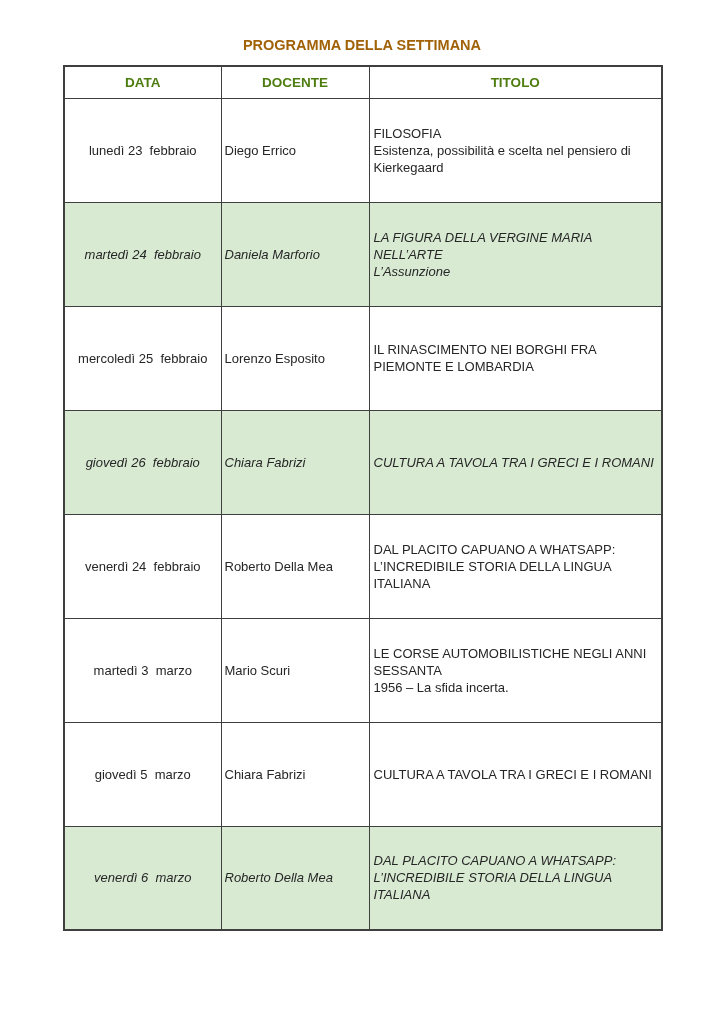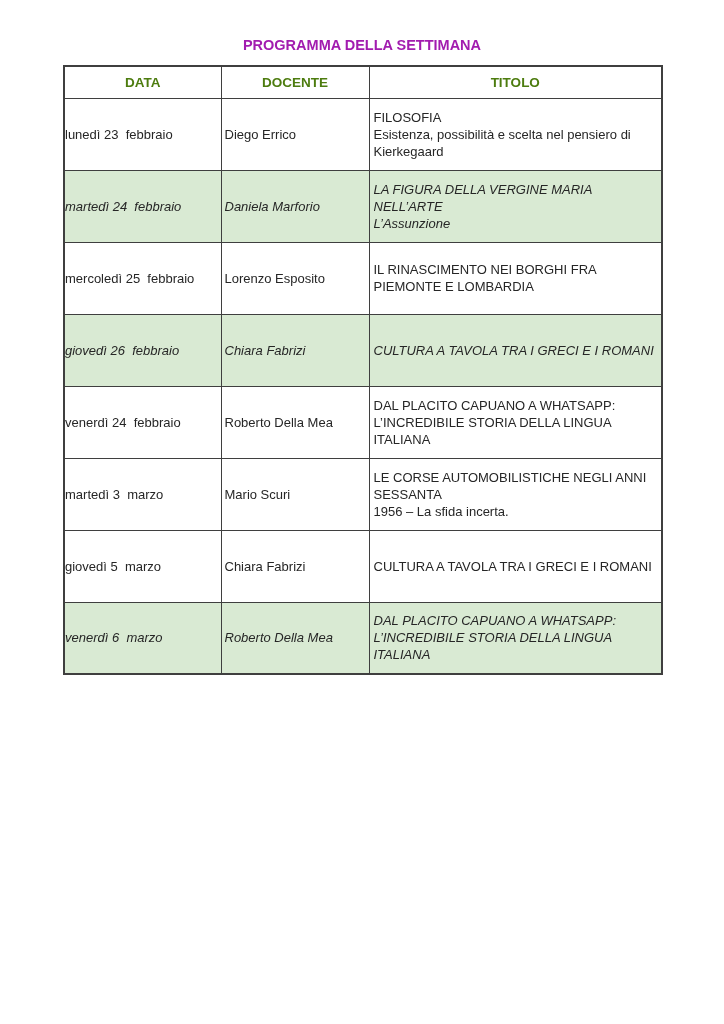--- a/index.html
+++ b/index.html
@@ -9,21 +9,21 @@
     font-family: "Liberation Sans", "DejaVu Sans", sans-serif;
     color: var(--text, #262626);
   }
   .page { width: 724px; height: 1024px; overflow: hidden; position: relative; }
   .doc-title {
     margin: 37px 0 0 0;
     text-align: center;
     font-size: 14.5px;
     font-weight: bold;
     line-height: 17px;
-    color: #a21caf;
+    color: #a16207;
     white-space: pre-wrap;
   }
   table.program {
     border-collapse: collapse;
     table-layout: fixed;
     width: 598px;
     margin: 11px 0 0 63px;
     border: 2px solid var(--border, #3f3f3f);
   }
   col.c-data    { width: 157px; }
@@ -38,22 +38,22 @@
     overflow: hidden;
   }
   th {
     height: 32px;
     font-size: 13.5px;
     font-weight: bold;
     text-align: center;
     background: #ffffff;
     color: #4d7c0f;
   }
-  td { height: 72px; padding: 4px 4px; background: #ffffff; }
-  td.cell-data { padding: 4px 0; }
+  td { height: 104px; padding: 4px 4px; background: #ffffff; }
+  td.cell-data { text-align: center; padding: 4px 0; }
   td.cell-docente { text-align: left; padding-left: 3px; }
   td.cell-titolo { text-align: left; padding-left: 4px; padding-right: 3px; }
   tr[data-highlight="true"] td { background: var(--row-highlight, #d9ead3); font-style: italic; }
 </style>
 </head>
 <body>
 
 <div class="page">
   <h1 class="doc-title">PROGRAMMA DELLA SETTIMANA</h1>
 

